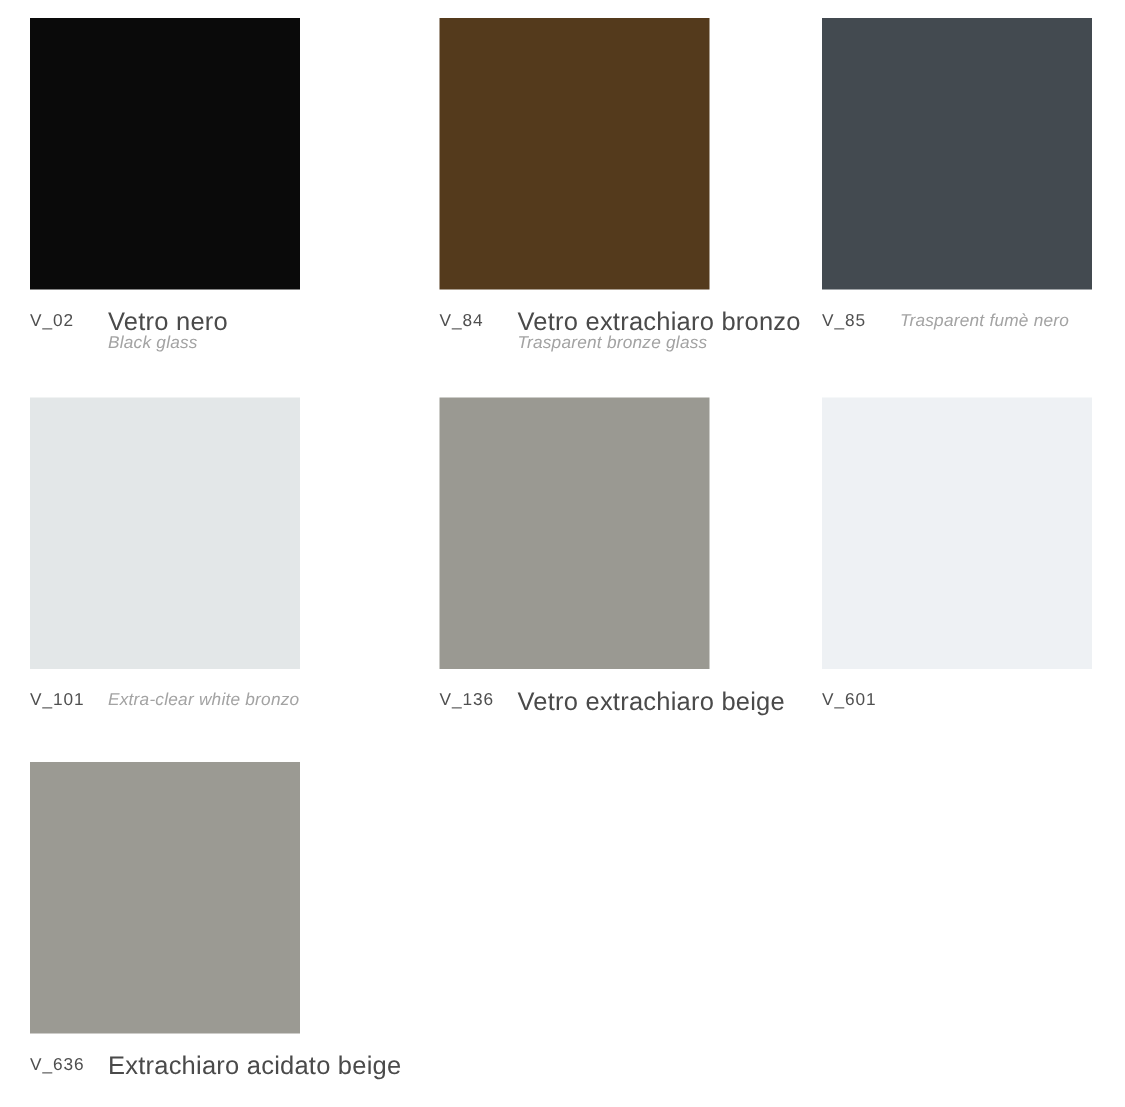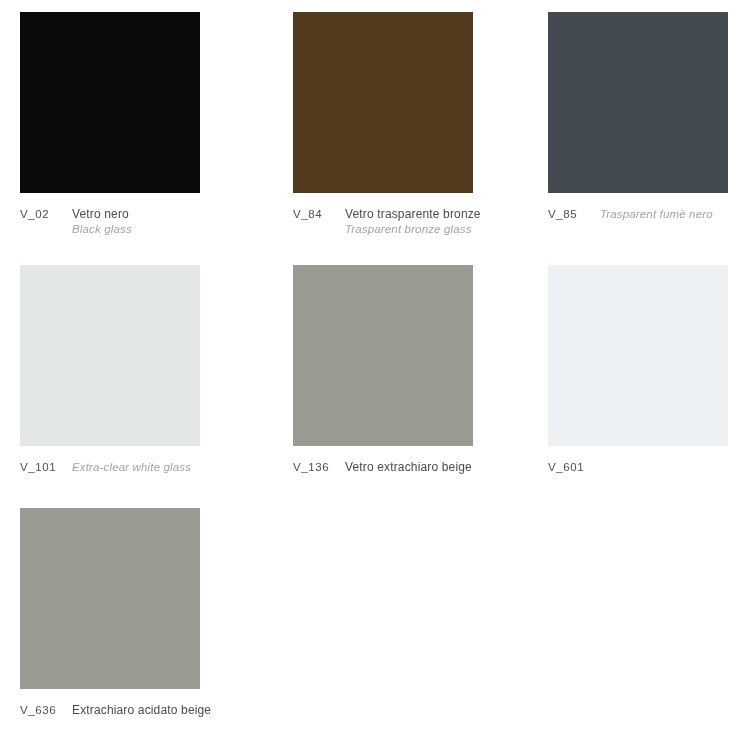--- a/index.html
+++ b/index.html
@@ -57,21 +57,21 @@
     color: #4f4f4f;
     font-weight: 400;
   }
 
   .swatch-names {
     flex: 1 1 auto;
     min-width: 0;
   }
 
   .name-it {
-    font-size: 12px;
+    font-size: 17px;
     line-height: 15px;
     letter-spacing: 0.15px;
     color: #4a4a4a;
     font-weight: 400;
   }
 
   .name-en {
     font-size: 11.5px;
     line-height: 15px;
     letter-spacing: 0.15px;
@@ -98,40 +98,40 @@
           <div class="name-it">Vetro nero</div>
           <div class="name-en">Black glass</div>
         </div>
       </div>
     </div>
     <div class="swatch-cell col-2">
       <div class="swatch-chip" style="background-color: rgb(84, 58, 28);"></div>
       <div class="swatch-caption">
         <div class="swatch-code">V_84</div>
         <div class="swatch-names">
-          <div class="name-it">Vetro trasparente bronze</div>
+          <div class="name-it">Vetro extrachiaro bronzo</div>
           <div class="name-en">Trasparent bronze glass</div>
         </div>
       </div>
     </div>
     <div class="swatch-cell col-3">
       <div class="swatch-chip" style="background-color: rgb(67, 74, 80);"></div>
       <div class="swatch-caption">
         <div class="swatch-code">V_85</div>
         <div class="swatch-names">
           <div class="name-en">Trasparent fumè nero</div>
         </div>
       </div>
     </div>
     <div class="swatch-cell col-1">
       <div class="swatch-chip" style="background-color: rgb(227, 231, 232);"></div>
       <div class="swatch-caption">
         <div class="swatch-code">V_101</div>
         <div class="swatch-names">
-          <div class="name-en">Extra-clear white glass</div>
+          <div class="name-en">Extra-clear white bronzo</div>
         </div>
       </div>
     </div>
     <div class="swatch-cell col-2">
       <div class="swatch-chip" style="background-color: rgb(154, 153, 146);"></div>
       <div class="swatch-caption">
         <div class="swatch-code">V_136</div>
         <div class="swatch-names">
           <div class="name-it">Vetro extrachiaro beige</div>
         </div>

